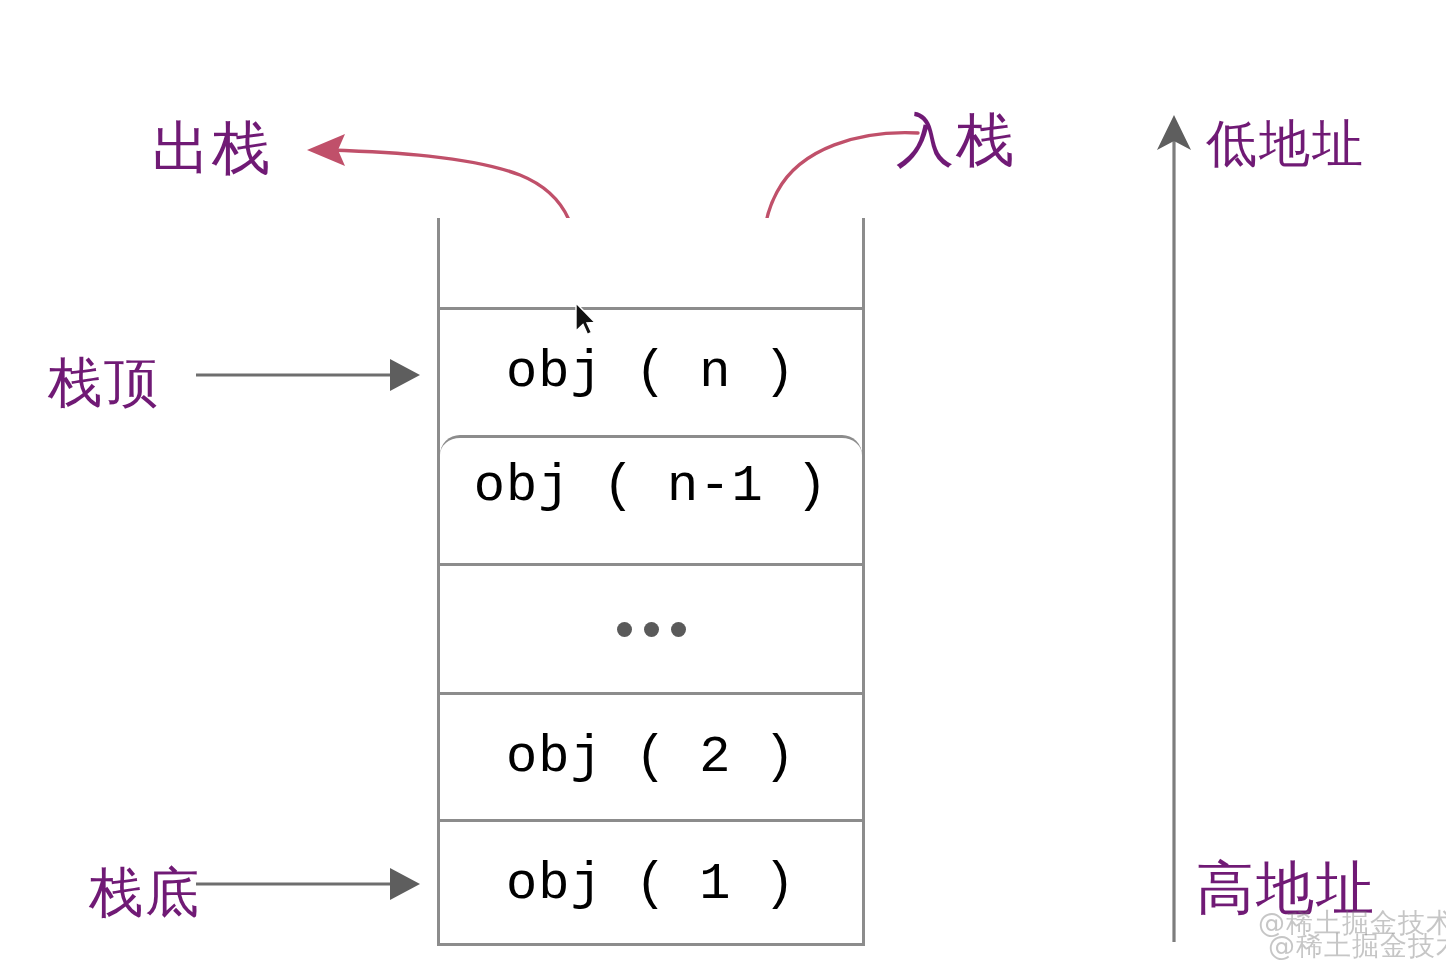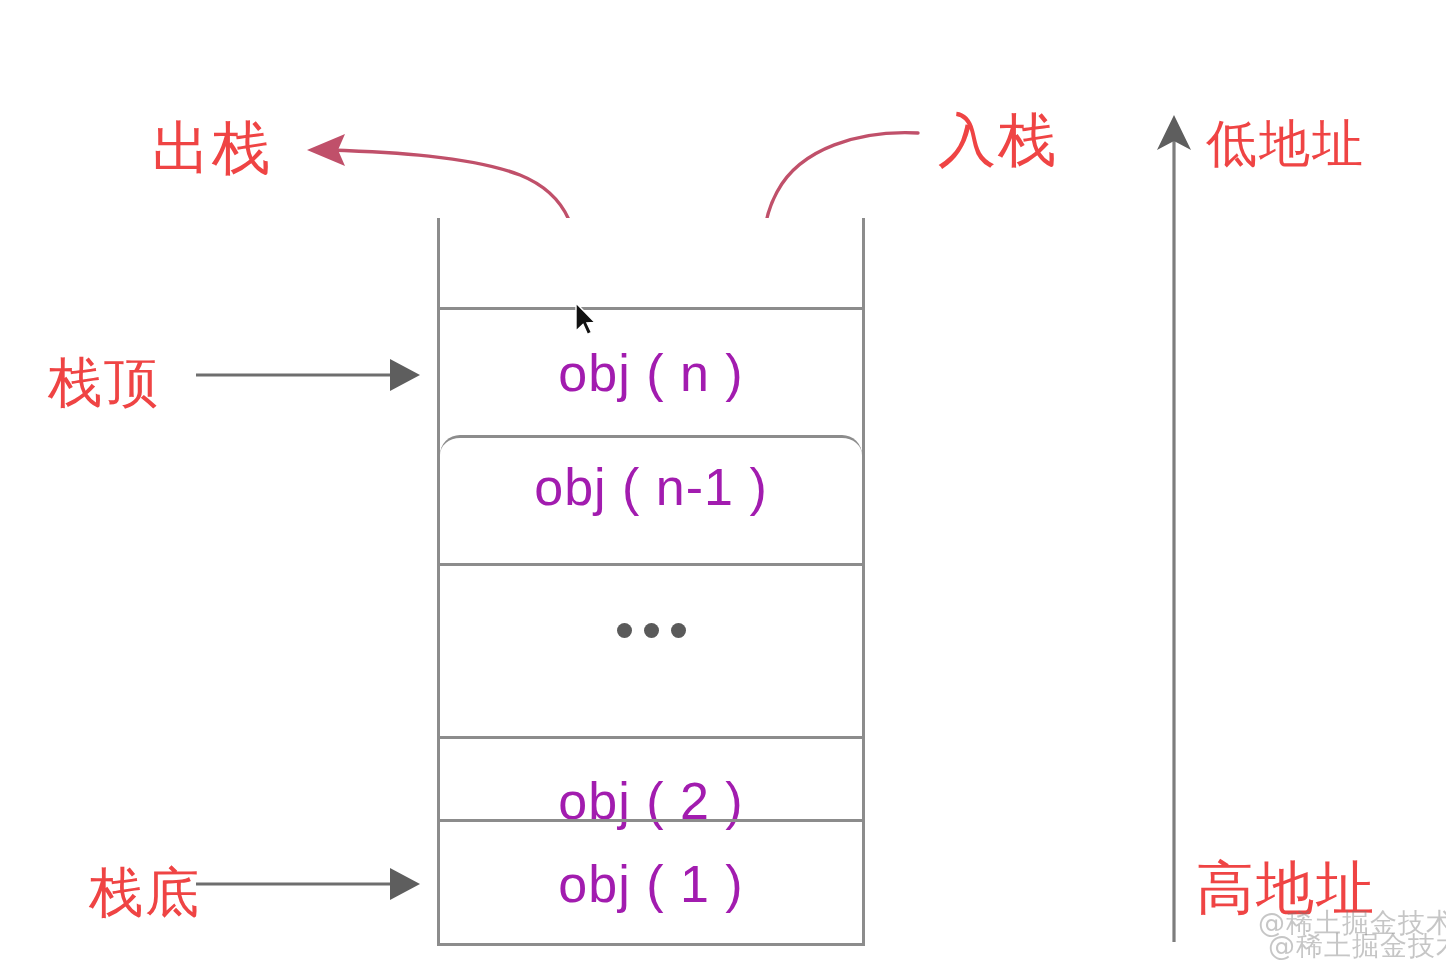--- a/index.html
+++ b/index.html
@@ -17,27 +17,27 @@
     width: 1446px;
     height: 962px;
     background: #ffffff;
     overflow: hidden;
   }
 
   
   .cn-label {
     position: absolute;
     font-family: "DejaVu Sans", "Liberation Sans", sans-serif;
-    color: #ef4444;
+    color: #701a75;
     font-weight: 400;
     white-space: nowrap;
     letter-spacing: 2px;
   }
   #pop-label   { left: 152px; top: 110px;  font-size: 58px; }
-  #push-label  { left: 938px; top: 102px;  font-size: 58px; }
+  #push-label  { left: 896px; top: 102px;  font-size: 58px; }
   #low-addr-label  { left: 1206px; top: 110px; font-size: 51px; }
   #high-addr-label { left: 1196px; top: 850px; font-size: 58px; text-align: center; }
   #stack-top-label    { left: 48px; top: 340px; font-size: 54px; margin-top: 7px; }
   #stack-bottom-label { left: 48px; top: 857px; font-size: 54px; margin-left: 41px; }
 
   
   #stack-box {
     position: absolute;
     left: 437px;
     top: 218px;
@@ -51,32 +51,32 @@
   }
   .stack-cell {
     position: absolute;
     left: 0;
     width: 100%;
     display: flex;
     align-items: center;
     justify-content: center;
     border-top: 3px solid #8c8c8c;
     font-size: 52px;
-    color: #a21caf;
-    font-family: Liberation Sans, sans-serif;
+    color: #000000;
+    font-family: Liberation Mono, monospace;
     letter-spacing: 1px;
   }
   #cell-empty {
     top: 0px; height: 89px;
     border-top: 0;
   }
   #cell-n     { top: 89px;  height: 128px; }
   #cell-n1    { top: 217px; height: 100px; border-radius: 20px; }
   #cell-dots  { top: 345px; height: 129px; }
-  #cell-2     { top: 474px; height: 127px; margin-top: 44px; }
+  #cell-2     { top: 474px; height: 127px; }
   #cell-1     { top: 601px; height: 127px; }
 
   .dots {
     display: inline-block;
     line-height: 0;
   }
   .dots i {
     display: inline-block;
     width: 15px; height: 15px;
     border-radius: 50%;

